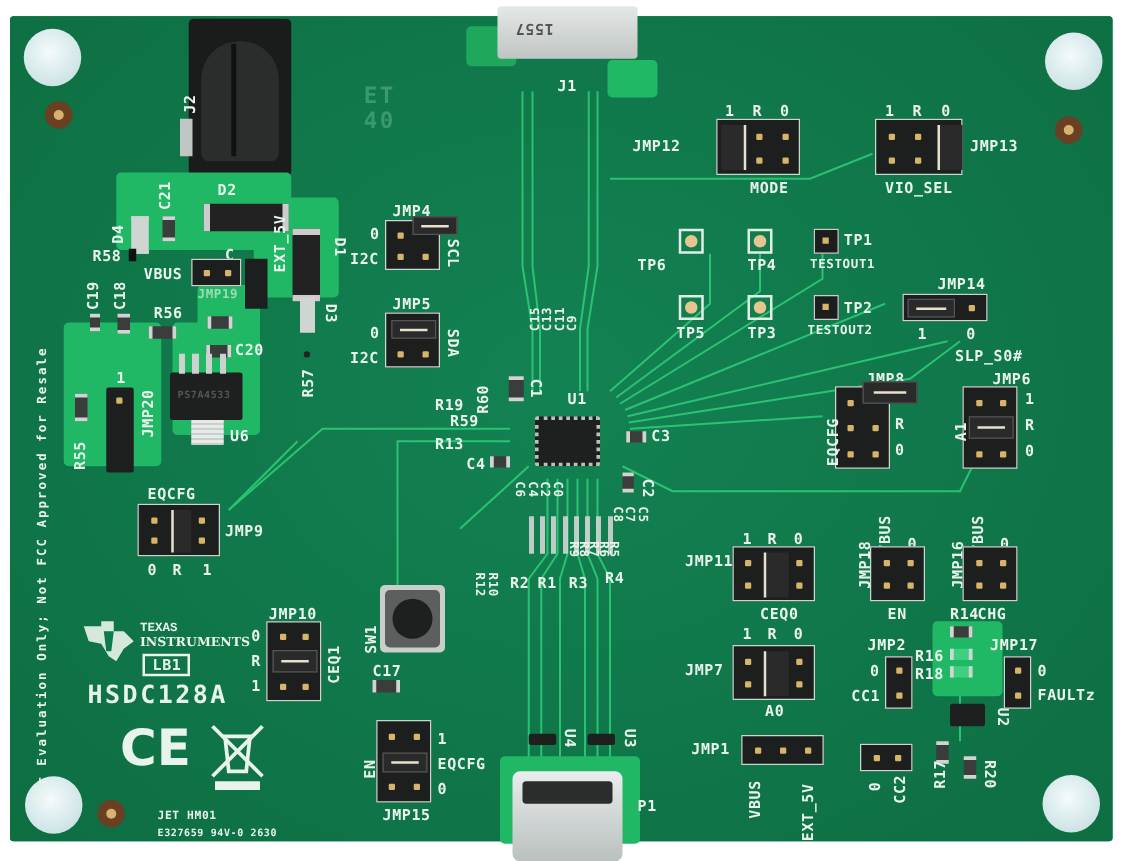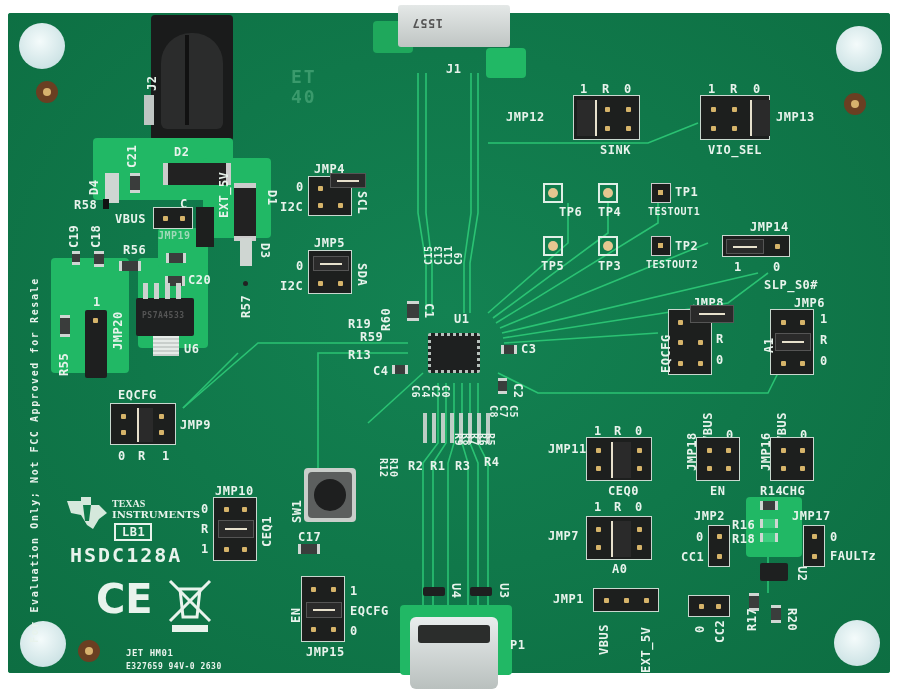--- a/index.html
+++ b/index.html
@@ -164,21 +164,21 @@
   <div class="silk" style="left:110px;top:437px;">0</div>
   <div class="silk" style="left:130px;top:437px;">R</div>
   <div class="silk" style="left:154px;top:437px;">1</div>
 
   <div class="abs" style="left:55px;top:482px;width:48px;height:36px;">
     <svg width="48" height="36" viewBox="0 0 48 36">
         <path d="M4 6 L18 6 L18 2 L28 2 L28 10 L36 10 L44 18 L36 24 L30 34 L24 30 L18 20 L8 18 Z" fill="#d5e8dc"></path>
         <path d="M20 10 L28 10 L26 26 L22 26 Z" fill="#0f7a4a"></path>
       </svg>
   </div>
-  <div class="silk sm" style="left:104px;top:486px;font-family:Liberation Serif, serif;font-size:10px;letter-spacing:0;text-align:right;">TEXAS</div>
+  <div class="silk sm" style="left:104px;top:486px;font-family:Liberation Mono, monospace;font-size:10px;letter-spacing:0;text-align:right;">TEXAS</div>
   <div class="silk sm" style="left:104px;top:497px;font-family:'DejaVu Serif',serif;font-size:10px;letter-spacing:0;">INSTRUMENTS</div>
   <div class="abs" style="left:106px;top:510px;width:38px;height:18px;border:2px solid #e8f3ec;box-sizing:border-box;"></div>
   <div class="silk" style="left:114px;top:513px;">LB1</div>
   <div class="silk lg" style="left:62px;top:532px;font-size:20px;">HSDC128A</div>
 
   <div class="abs" style="left:88px;top:566px;width:60px;height:40px;color:#e8f3ec;font-size:40px;font-weight:bold;line-height:40px;font-family:'DejaVu Sans',sans-serif;">CE</div>
   <div class="abs" style="left:160px;top:566px;width:44px;height:54px;">
     <svg width="44" height="54" viewBox="0 0 44 54">
         <path d="M12 10 L32 10 L29 38 L15 38 Z" fill="none" stroke="#e8f3ec" stroke-width="3"></path>
         <path d="M2 2 L42 42 M42 2 L2 42" stroke="#e8f3ec" stroke-width="3"></path>
@@ -212,37 +212,37 @@
   <div class="silk" style="left:594px;top:70px;">R</div>
   <div class="silk" style="left:616px;top:70px;">0</div>
   <div class="silk" style="left:498px;top:98px;">JMP12</div>
   <div class="header" style="left:565px;top:82px;width:67px;height:45px;">
     <div class="abs" style="left:3px;top:4px;width:18px;height:36px;background:#2a2a2a;border-right:2px solid #e7e0cc;"></div>
     <div class="pin" style="left:31px;top:11px;"></div>
       <div class="pin" style="left:52px;top:11px;"></div>
     <div class="pin" style="left:31px;top:30px;"></div>
       <div class="pin" style="left:52px;top:30px;"></div>
   </div>
-  <div class="silk" style="left:592px;top:131px;">SINK</div>
+  <div class="silk" style="left:592px;top:131px;">MODE</div>
 
   <div class="silk" style="left:700px;top:70px;">1</div>
   <div class="silk" style="left:722px;top:70px;">R</div>
   <div class="silk" style="left:745px;top:70px;">0</div>
   <div class="header" style="left:692px;top:82px;width:70px;height:45px;">
     <div class="pin" style="left:10px;top:11px;"></div>
       <div class="pin" style="left:31px;top:11px;"></div>
     <div class="pin" style="left:10px;top:30px;"></div>
       <div class="pin" style="left:31px;top:30px;"></div>
     <div class="abs" style="left:49px;top:4px;width:18px;height:36px;background:#2a2a2a;border-left:2px solid #e7e0cc;"></div>
   </div>
   <div class="silk" style="left:768px;top:98px;">JMP13</div>
   <div class="silk" style="left:700px;top:131px;">VIO_SEL</div>
 
   <div class="tp-lt" style="left:535px;top:170px;"></div>
-  <div class="silk" style="left:551px;top:193px;">TP6</div>
+  <div class="silk" style="left:502px;top:193px;">TP6</div>
   <div class="tp-lt" style="left:590px;top:170px;"></div>
   <div class="silk" style="left:590px;top:193px;">TP4</div>
   <div class="tp-dk" style="left:643px;top:170px;"></div>
   <div class="silk" style="left:667px;top:173px;">TP1</div>
   <div class="silk sm" style="left:640px;top:194px;">TESTOUT1</div>
   <div class="tp-lt" style="left:535px;top:223px;"></div>
   <div class="silk" style="left:533px;top:247px;">TP5</div>
   <div class="tp-lt" style="left:590px;top:223px;"></div>
   <div class="silk" style="left:590px;top:247px;">TP3</div>
   <div class="tp-dk" style="left:643px;top:223px;"></div>

